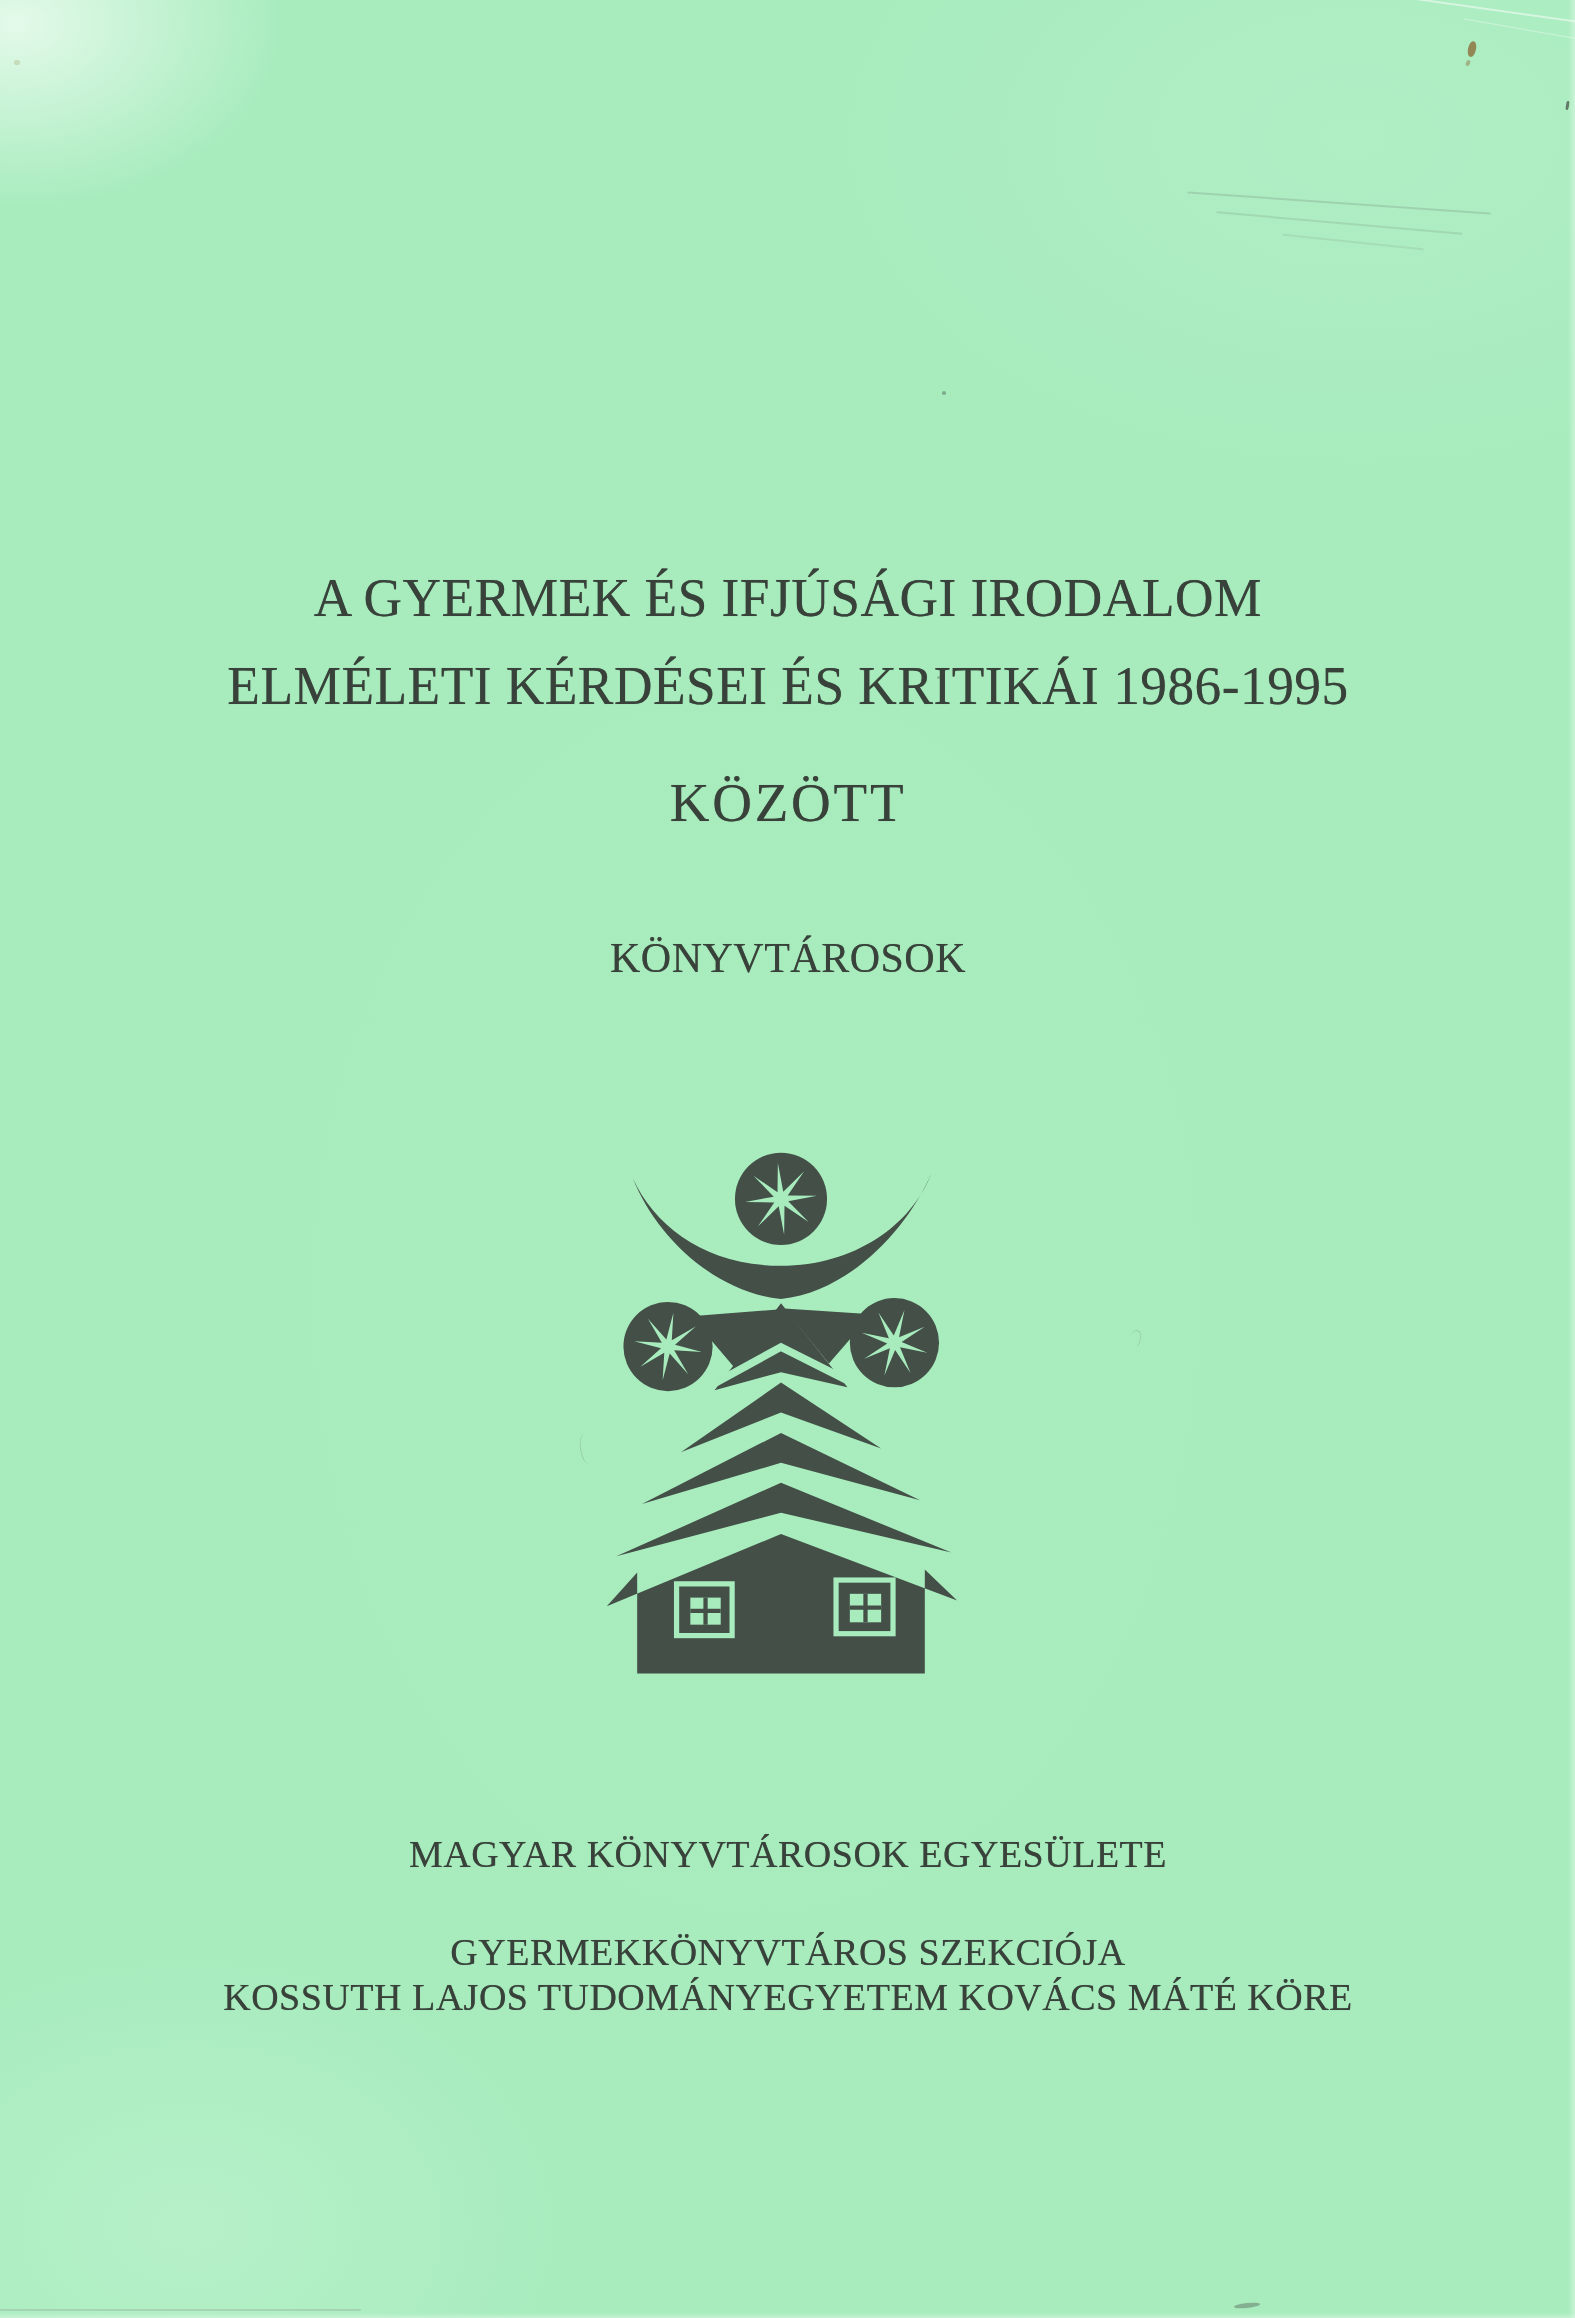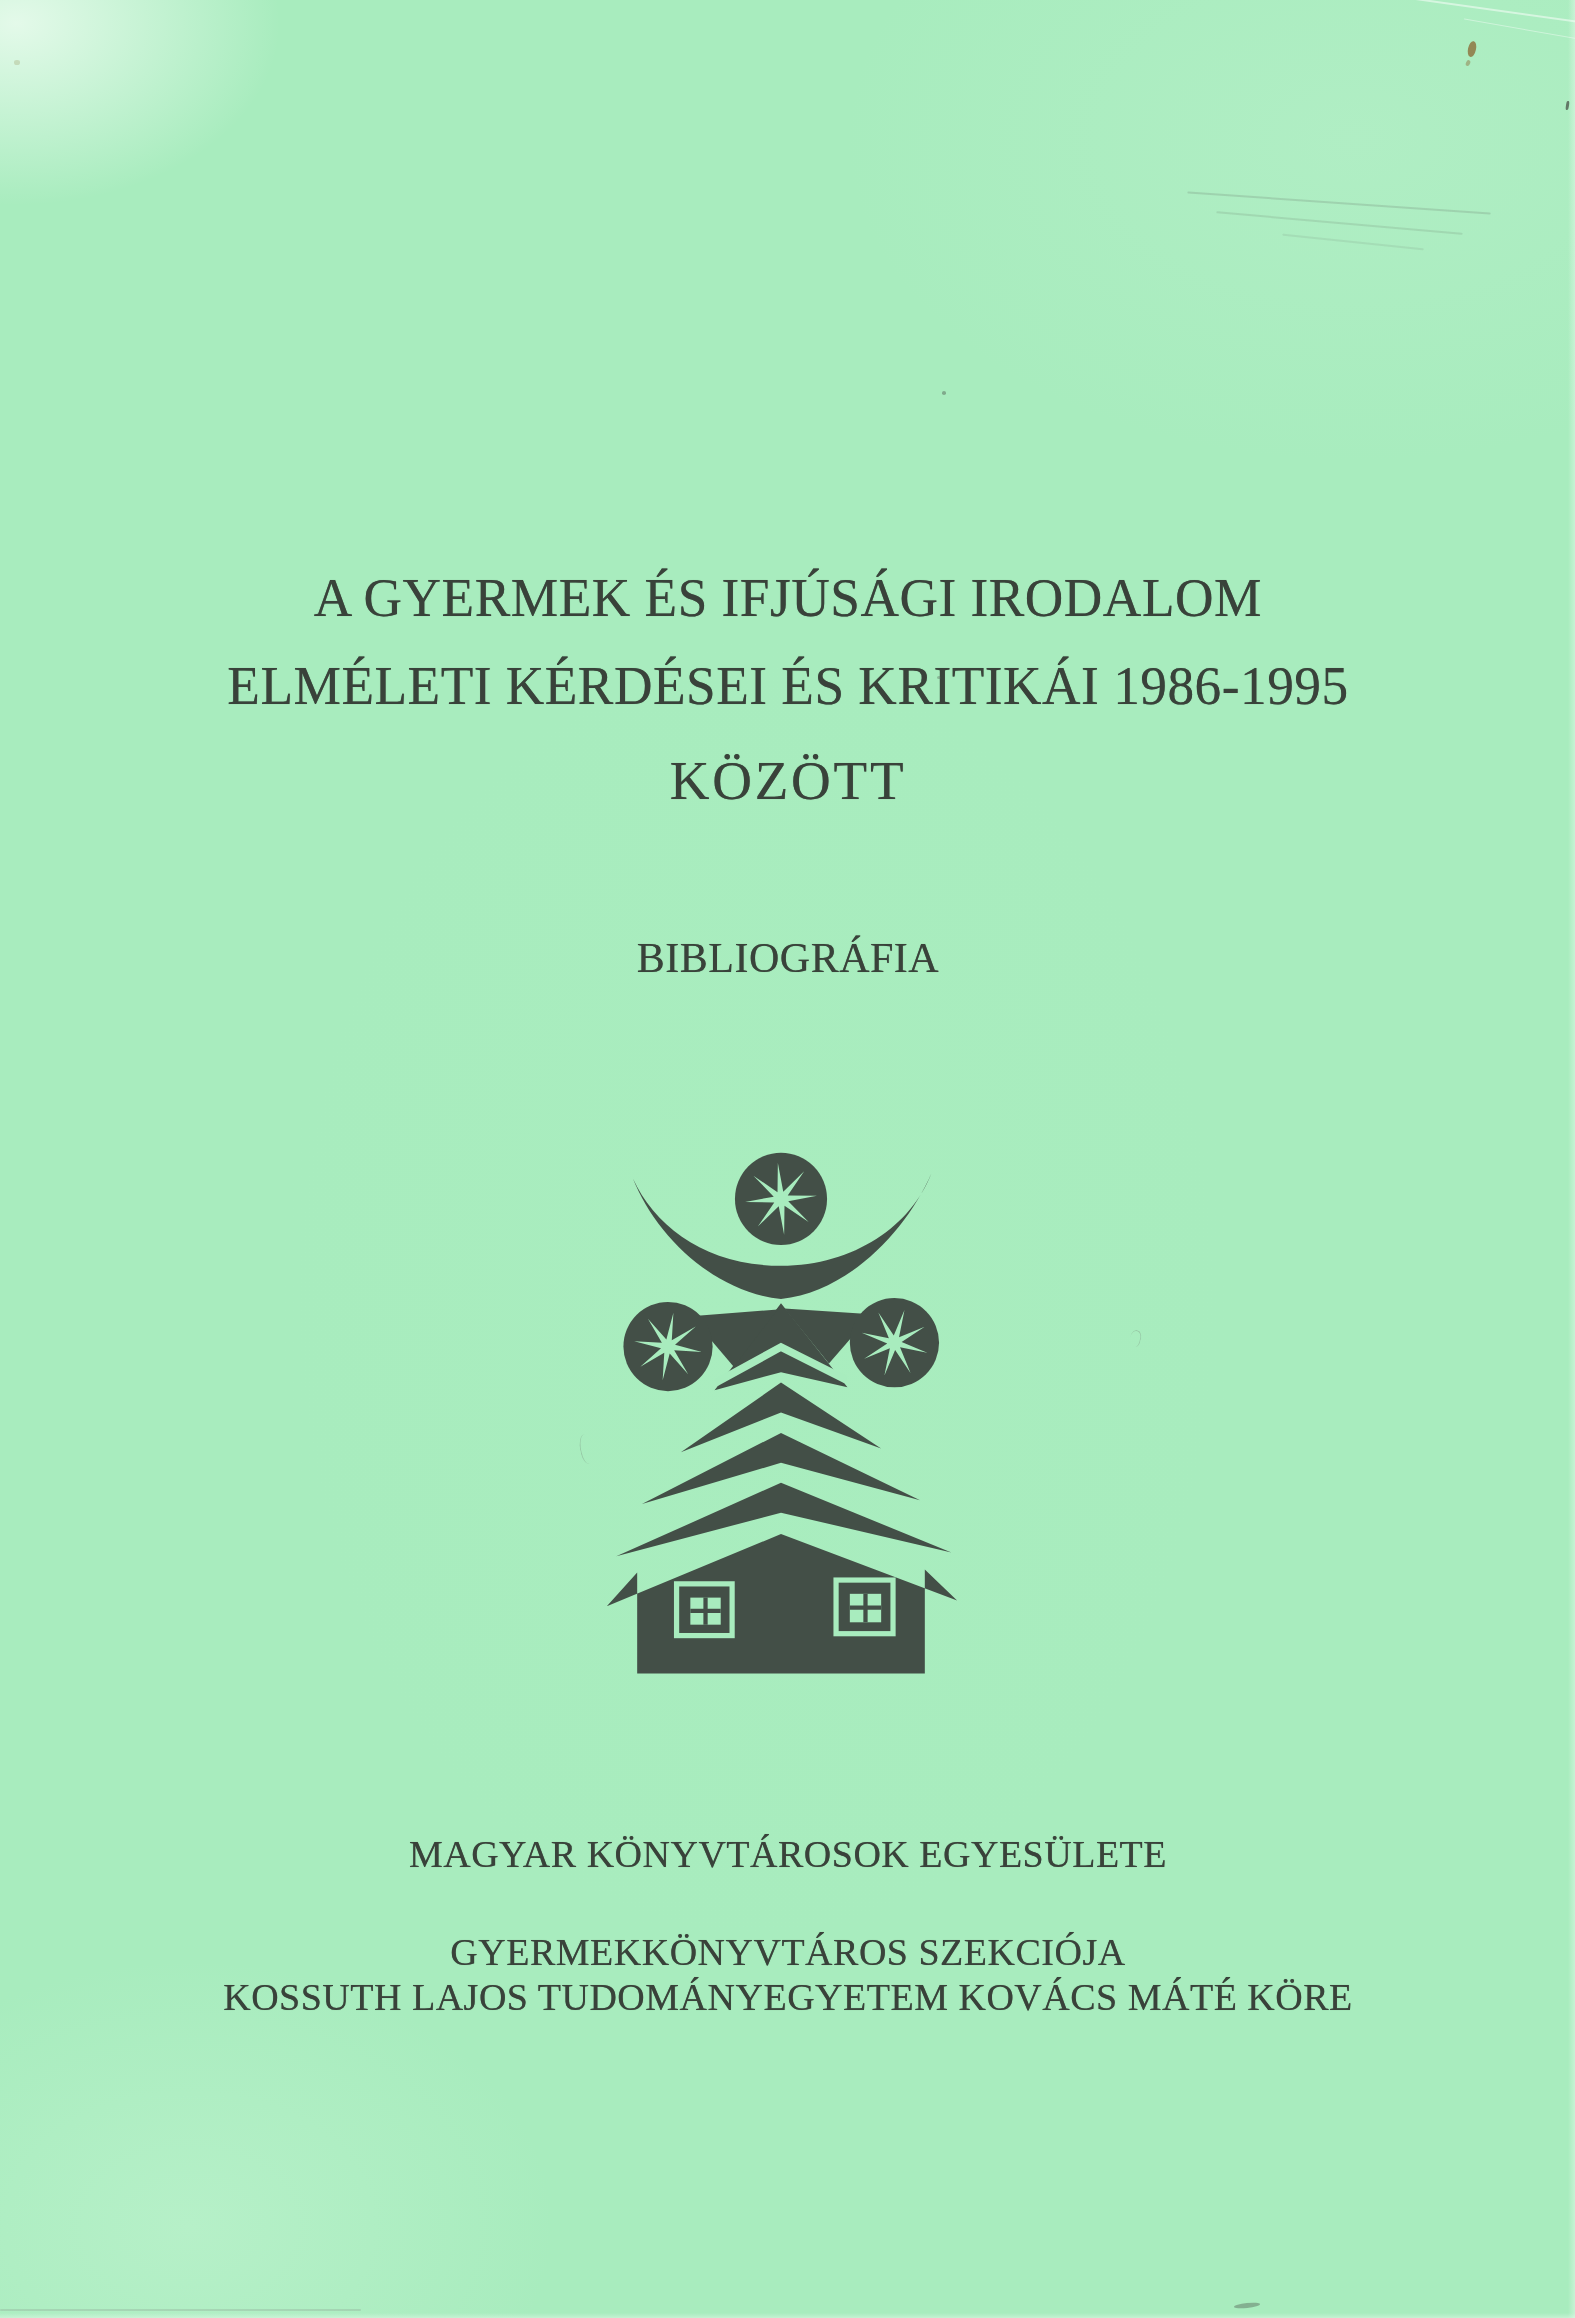--- a/index.html
+++ b/index.html
@@ -24,21 +24,21 @@
     position:absolute;left:0;right:0;text-align:center;
     white-space:nowrap;line-height:1;
     text-shadow:0 0 0.9px rgba(42,52,44,.32), 0 0 0.5px rgba(42,52,44,.45);
   }
   .textline > span{display:inline-block;transform-origin:50% 50%;}
   .title{font-size:55px;letter-spacing:0.5px;}
   .title > span{transform:scaleX(.97);}
   .t1{top:570px;}
   .t2{top:658px;text-decoration:underline;}
   .t3{top:753px;}
-  .t3{letter-spacing:2.8px;}
+  .t3{letter-spacing:2.8px;margin-top:22px;}
   .t3 > span{transform:none;}
   .subtitle{top:937px;font-size:42px;letter-spacing:0.5px;}
   .pub{font-size:38px;letter-spacing:0.5px;}
   .p1{top:1835px;}
   .p2{top:1933px;}
   .p3{top:1978px;font-family:Liberation Serif, serif;}
   .emblem-wrap{position:absolute;left:603px;top:1149px;width:356px;height:527px;}
   .emblem-wrap svg{width:100%;height:100%;display:block;}
 
   
@@ -67,21 +67,21 @@
 </style>
 </head>
 <body>
 
 <div class="page">
 
   <div class="textline title t1"><span>A GYERMEK ÉS IFJÚSÁGI IRODALOM</span></div>
   <div class="textline title t2"><span>ELMÉLETI KÉRDÉSEI ÉS KRITIKÁI 1986-1995</span></div>
   <div class="textline title t3"><span>KÖZÖTT</span></div>
 
-  <div class="textline subtitle"><span>BIBLIOGRÁFIA</span></div>
+  <div class="textline subtitle"><span>KÖNYVTÁROSOK</span></div>
 
   <div class="emblem-wrap">
     <svg viewBox="-10 0 750 1110" aria-hidden="true">
       <g fill="var(--emblem)" stroke="none">
 
         <path d="M -2,963 L 365,811 L 736,951 L 668,886 L 668,1105 L 62,1105 L 62,892 Z"></path>
 
         <path d="M 18,858 L 365,703 L 724,850 L 365,766 Z"></path>
         <path d="M 72,748 L 365,598 L 658,740 L 365,661 Z"></path>
         <path d="M 154,639 L 365,492 L 576,631 L 365,555 Z"></path>

